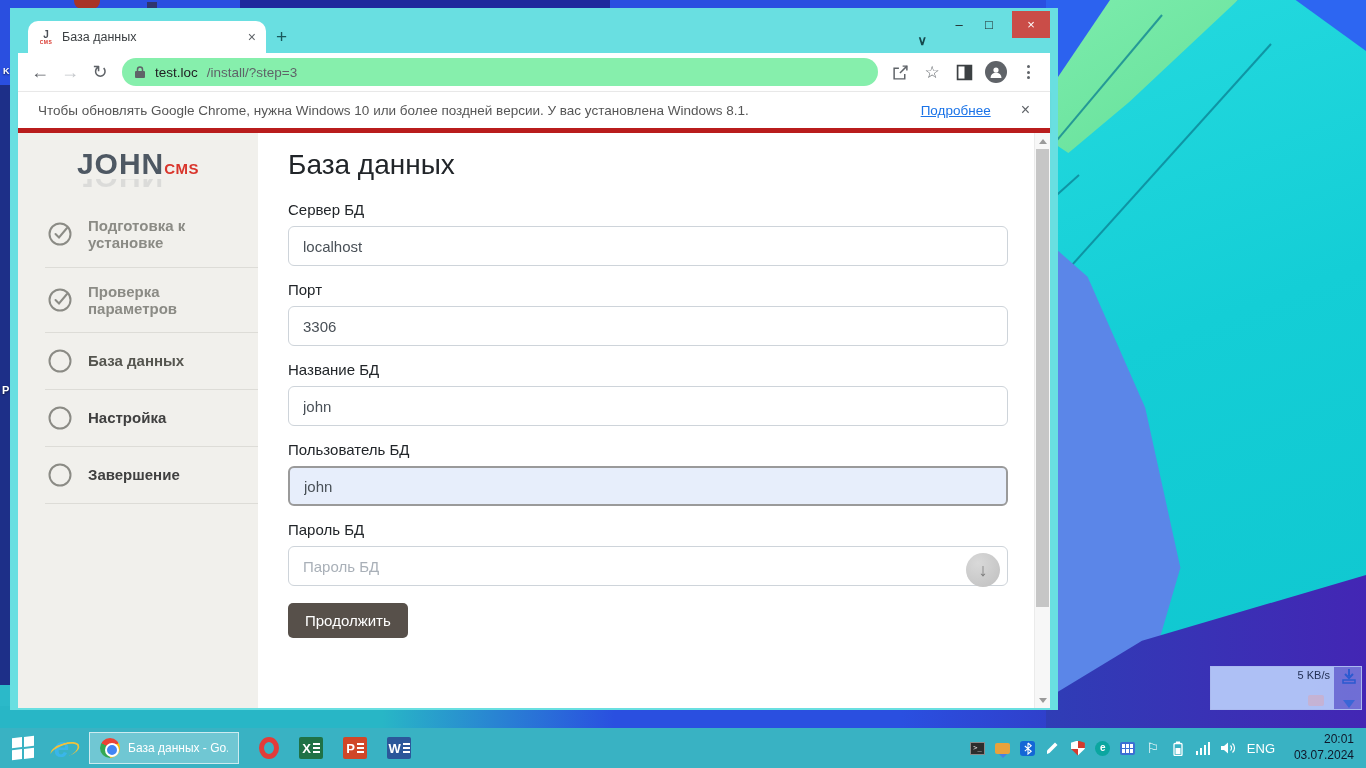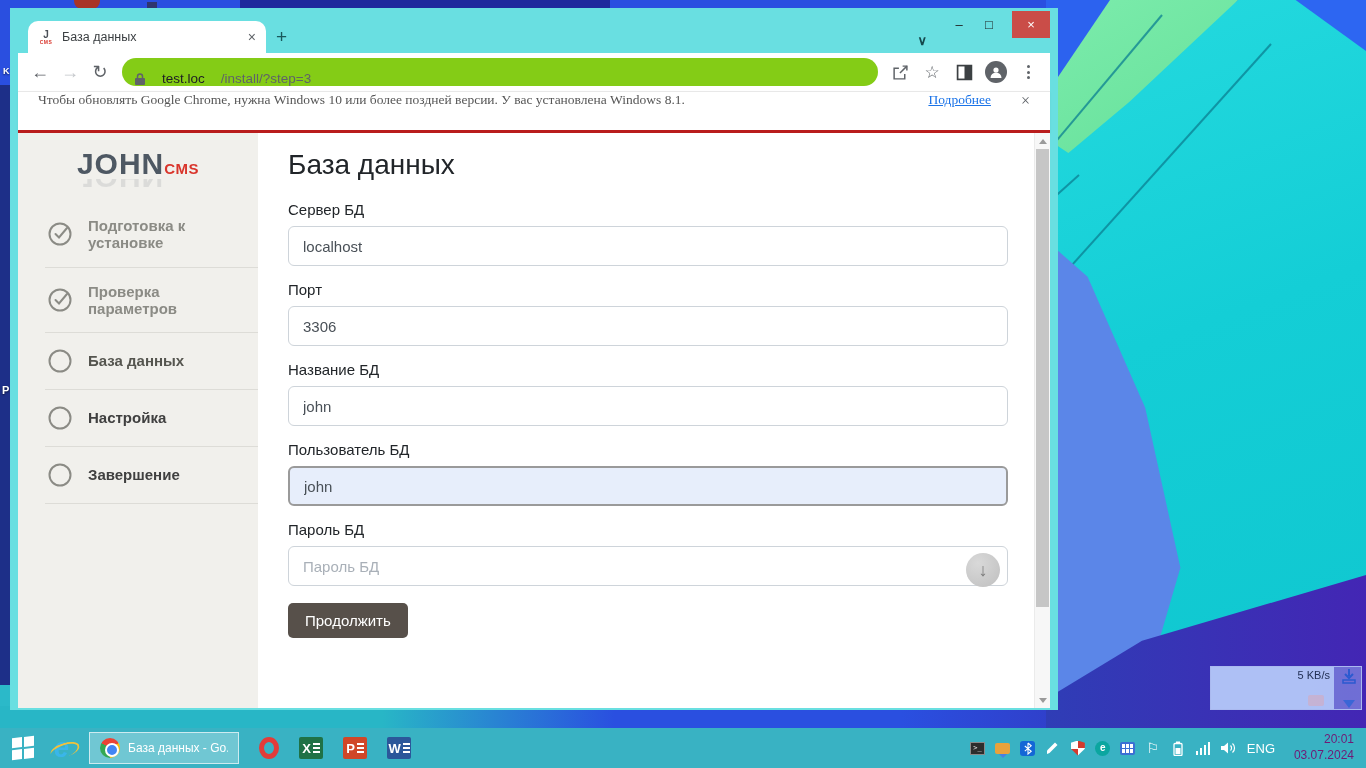--- a/index.html
+++ b/index.html
@@ -51,33 +51,33 @@
   .tab-chevron { position:absolute; right:123px; bottom:5px; font-size:13px; font-weight:bold; color:#15494c; }
   .win-controls { position:absolute; right:0; top:2px; height:28px; display:flex; align-items:center; }
   .ctrl { width:30px; text-align:center; font-size:13px; color:#1e1e1e; cursor:pointer; }
   .ctrl-close { width:38px; height:27px; background:#ca4d48; color:#fff; display:flex; align-items:center; justify-content:center;
      font-size:13px; margin-left:8px; cursor:pointer; }
 
   .toolbar { height:38px; display:flex; align-items:center; padding:0 8px; gap:2px; background:#fff; }
   .nav-btn { width:28px; height:28px; display:flex; align-items:center; justify-content:center;
      font-size:18px; color:#5f6368; border-radius:50%; cursor:pointer; }
   .nav-btn.disabled { color:#c4c7cb; }
-  .urlbar { flex:1; height:28px; background:#84cc16; border-radius:14px; display:flex; align-items:flex-end;
-     padding:0 12px; gap:16px; margin:0 6px; cursor:text; }
+  .urlbar { flex:1; height:28px; background:#86efac; border-radius:14px; display:flex; align-items:center;
+     padding:0 12px; gap:9px; margin:0 6px; cursor:text; }
   .url-host { font-size:13.5px; color:#202124; }
   .url-path { font-size:13.5px; color:#5f6368; }
   .tb-icons { display:flex; align-items:center; gap:4px; }
   .tb-icon { width:28px; height:28px; display:flex; align-items:center; justify-content:center; cursor:pointer; }
   .star-glyph { font-size:17px; color:#5f6368; }
   .avatar { width:22px; height:22px; border-radius:50%; background:#5f6368; overflow:hidden; display:flex; align-items:center; justify-content:center; }
   .kebab { display:flex; flex-direction:column; gap:2.5px; }
   .kebab i { width:3px; height:3px; background:#5f6368; border-radius:50%; }
 
-  .infobar { height:42px; display:flex; background:#fff; padding:0 20px;
-     border-top:1px solid #e8e8e8; border-bottom:3px solid #b91c1c; box-shadow:0 1px 2px rgba(0,0,0,.06);font-family:Liberation Serif, serif; }
+  .infobar { height:42px; display:flex; align-items:center; background:#fff; padding:0 20px;
+     border-top:1px solid #e8e8e8; border-bottom:5px solid #b91c1c; box-shadow:0 1px 2px rgba(0,0,0,.06); }
   .infobar-msg { flex:1; font-size:13.5px; color:#565656; }
   .infobar-link { font-size:13.5px; color:#1a73e8; text-decoration:underline; margin-right:30px; cursor:pointer; }
   .infobar-close { font-size:16px; color:#5f6368; cursor:pointer; }
 
   
   .page { display:flex; height:575px; background:#fff; }
   .sidebar { width:240px; background:#f1f0ec; padding-top:16px; }
   .logo-wrap { text-align:center; margin-bottom:8px; }
   .logo-line { line-height:1; white-space:nowrap; }
   .logo-john { font-size:30px; font-weight:bold; color:#4e5863; letter-spacing:1px; }
@@ -158,21 +158,21 @@
   .eset-box { width:15px; height:15px; border-radius:50%; background:#0ba6a0; color:#fff; font-size:10px; font-weight:bold;
      display:flex; align-items:center; justify-content:center; line-height:1; }
   .kb-box { width:15px; height:13px; background:#3b6fd4; border-radius:2px; display:grid;
      grid-template-columns:1fr 1fr 1fr; grid-template-rows:1fr 1fr; gap:1px; padding:2px; }
   .kb-box i { background:#fff; }
   .sig-bars { display:flex; align-items:flex-end; gap:1.5px; }
   .sig-bars i { width:2.5px; background:#fff; }
   .sig-bars i:nth-child(1){height:4px;} .sig-bars i:nth-child(2){height:7px;}
   .sig-bars i:nth-child(3){height:10px;} .sig-bars i:nth-child(4){height:13px;}
   .tray-lang { font-size:13px; color:#fff; margin-left:2px; }
-  .clock { text-align:right; font-size:12px; color:#701a75; line-height:1.3; min-width:70px; }
+  .clock { text-align:right; font-size:12px; color:#0f172a; line-height:1.3; min-width:70px; }
 </style>
 </head>
 <body>
 
 <div class="desktop">
 
   <div>
     <div class="wp wp-top-navy"></div>
     <div class="wp wp-red-blob"></div>
     <div class="wp wp-dark-blob"></div>

